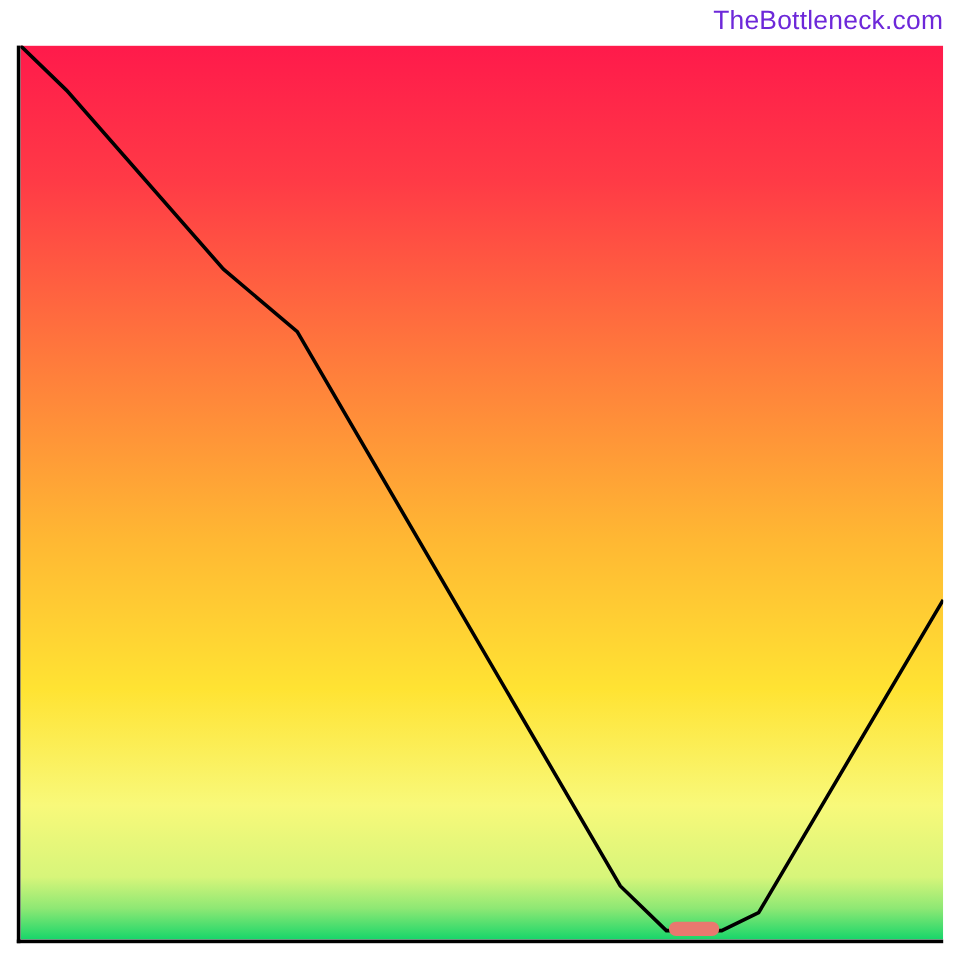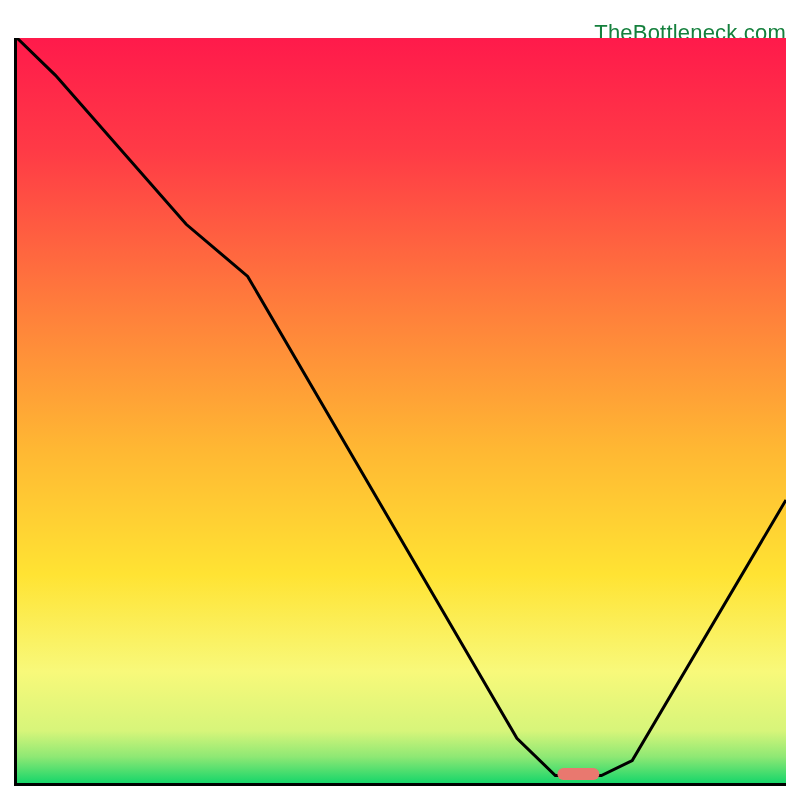--- a/index.html
+++ b/index.html
@@ -1,18 +1,18 @@
 <!DOCTYPE html>
 <html><head>
 <meta charset="utf-8">
 <style>
   html,body{margin:0;padding:0;width:800px;height:800px;overflow:hidden;background:#fff}
   .frame{position:absolute;left:14px;top:38px;width:772px;height:748px;border:3px solid #000;border-right:none;border-top:none;box-sizing:border-box}
   svg.plot{position:absolute;left:17px;top:38px;width:769px;height:745px}
-  .watermark{position:absolute;top:22px;right:14px;font:22px/1 Arial,Helvetica,sans-serif;color:#15803d;letter-spacing:0.2px}
+  .watermark{position:absolute;top:6px;right:14px;font:22px/1 Arial,Helvetica,sans-serif;color:#6d28d9;letter-spacing:0.2px}
 </style>
 </head>
 <body>
 
 <div class="watermark">TheBottleneck.com</div>
 
 <svg class="plot" viewBox="0 0 769 745" preserveAspectRatio="none">
   <defs>
     <linearGradient id="bg" x1="0" y1="0" x2="0" y2="1">
         <stop offset="0%" stop-color="#ff1a4b"></stop>

